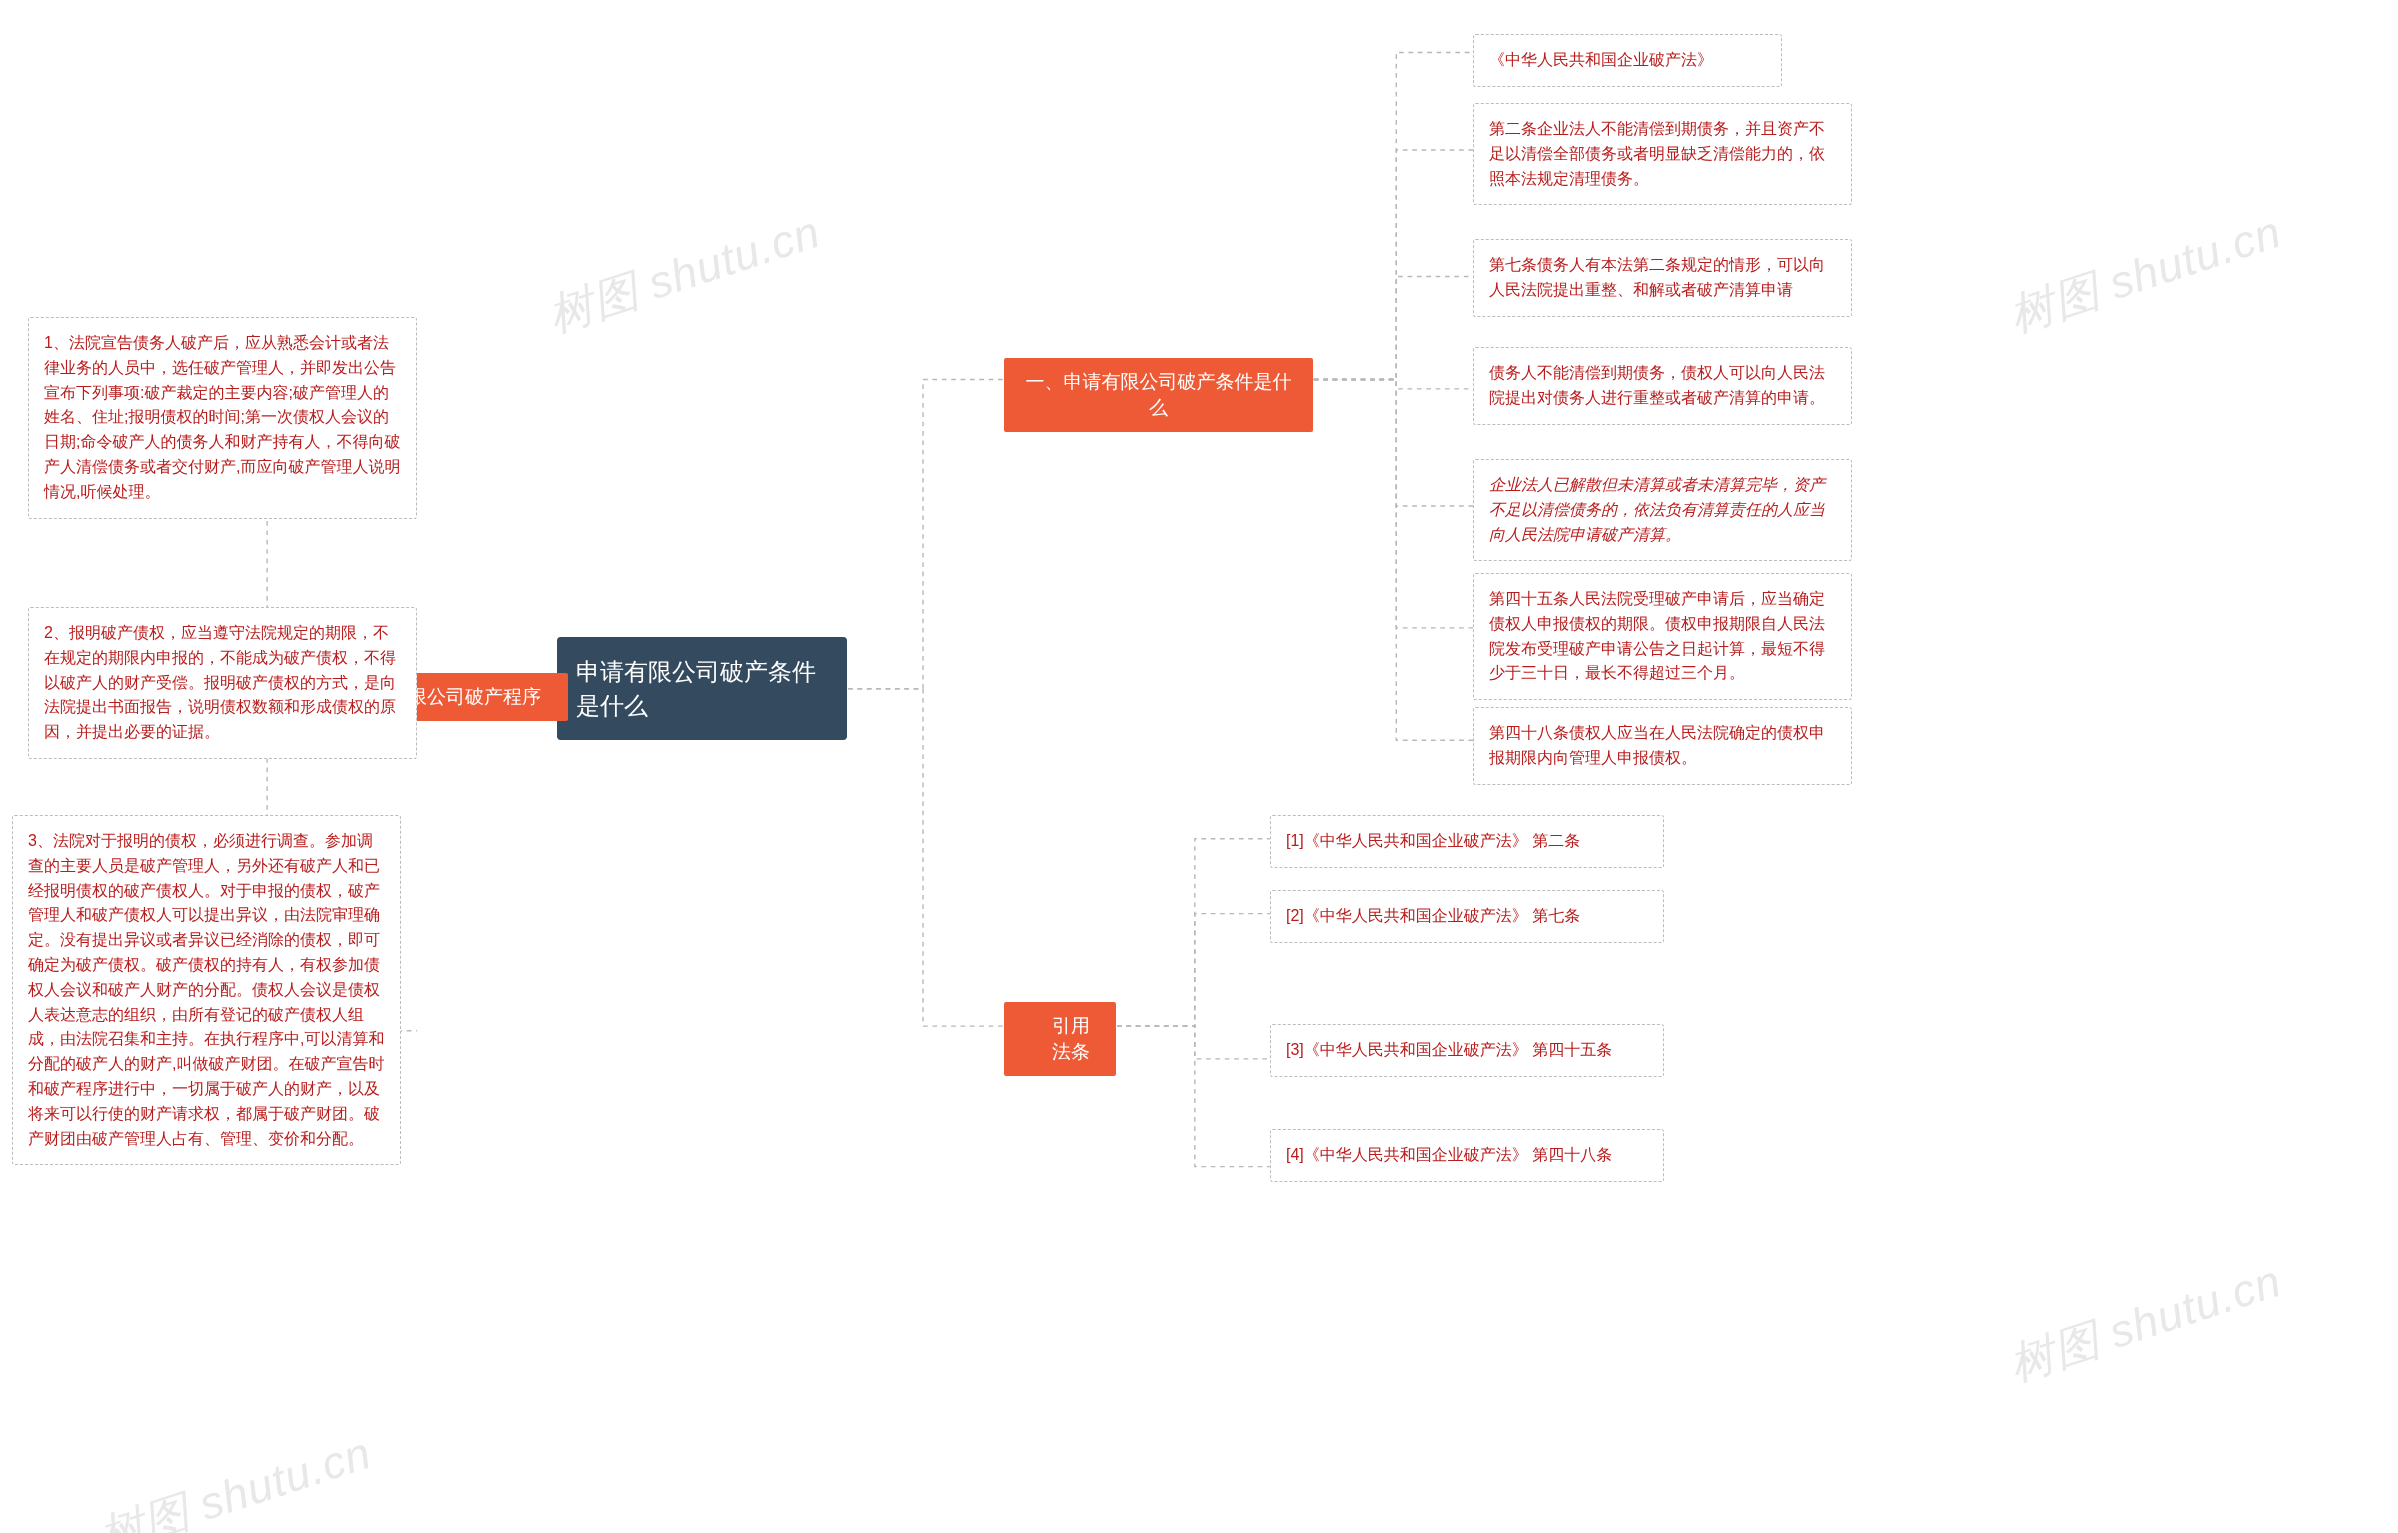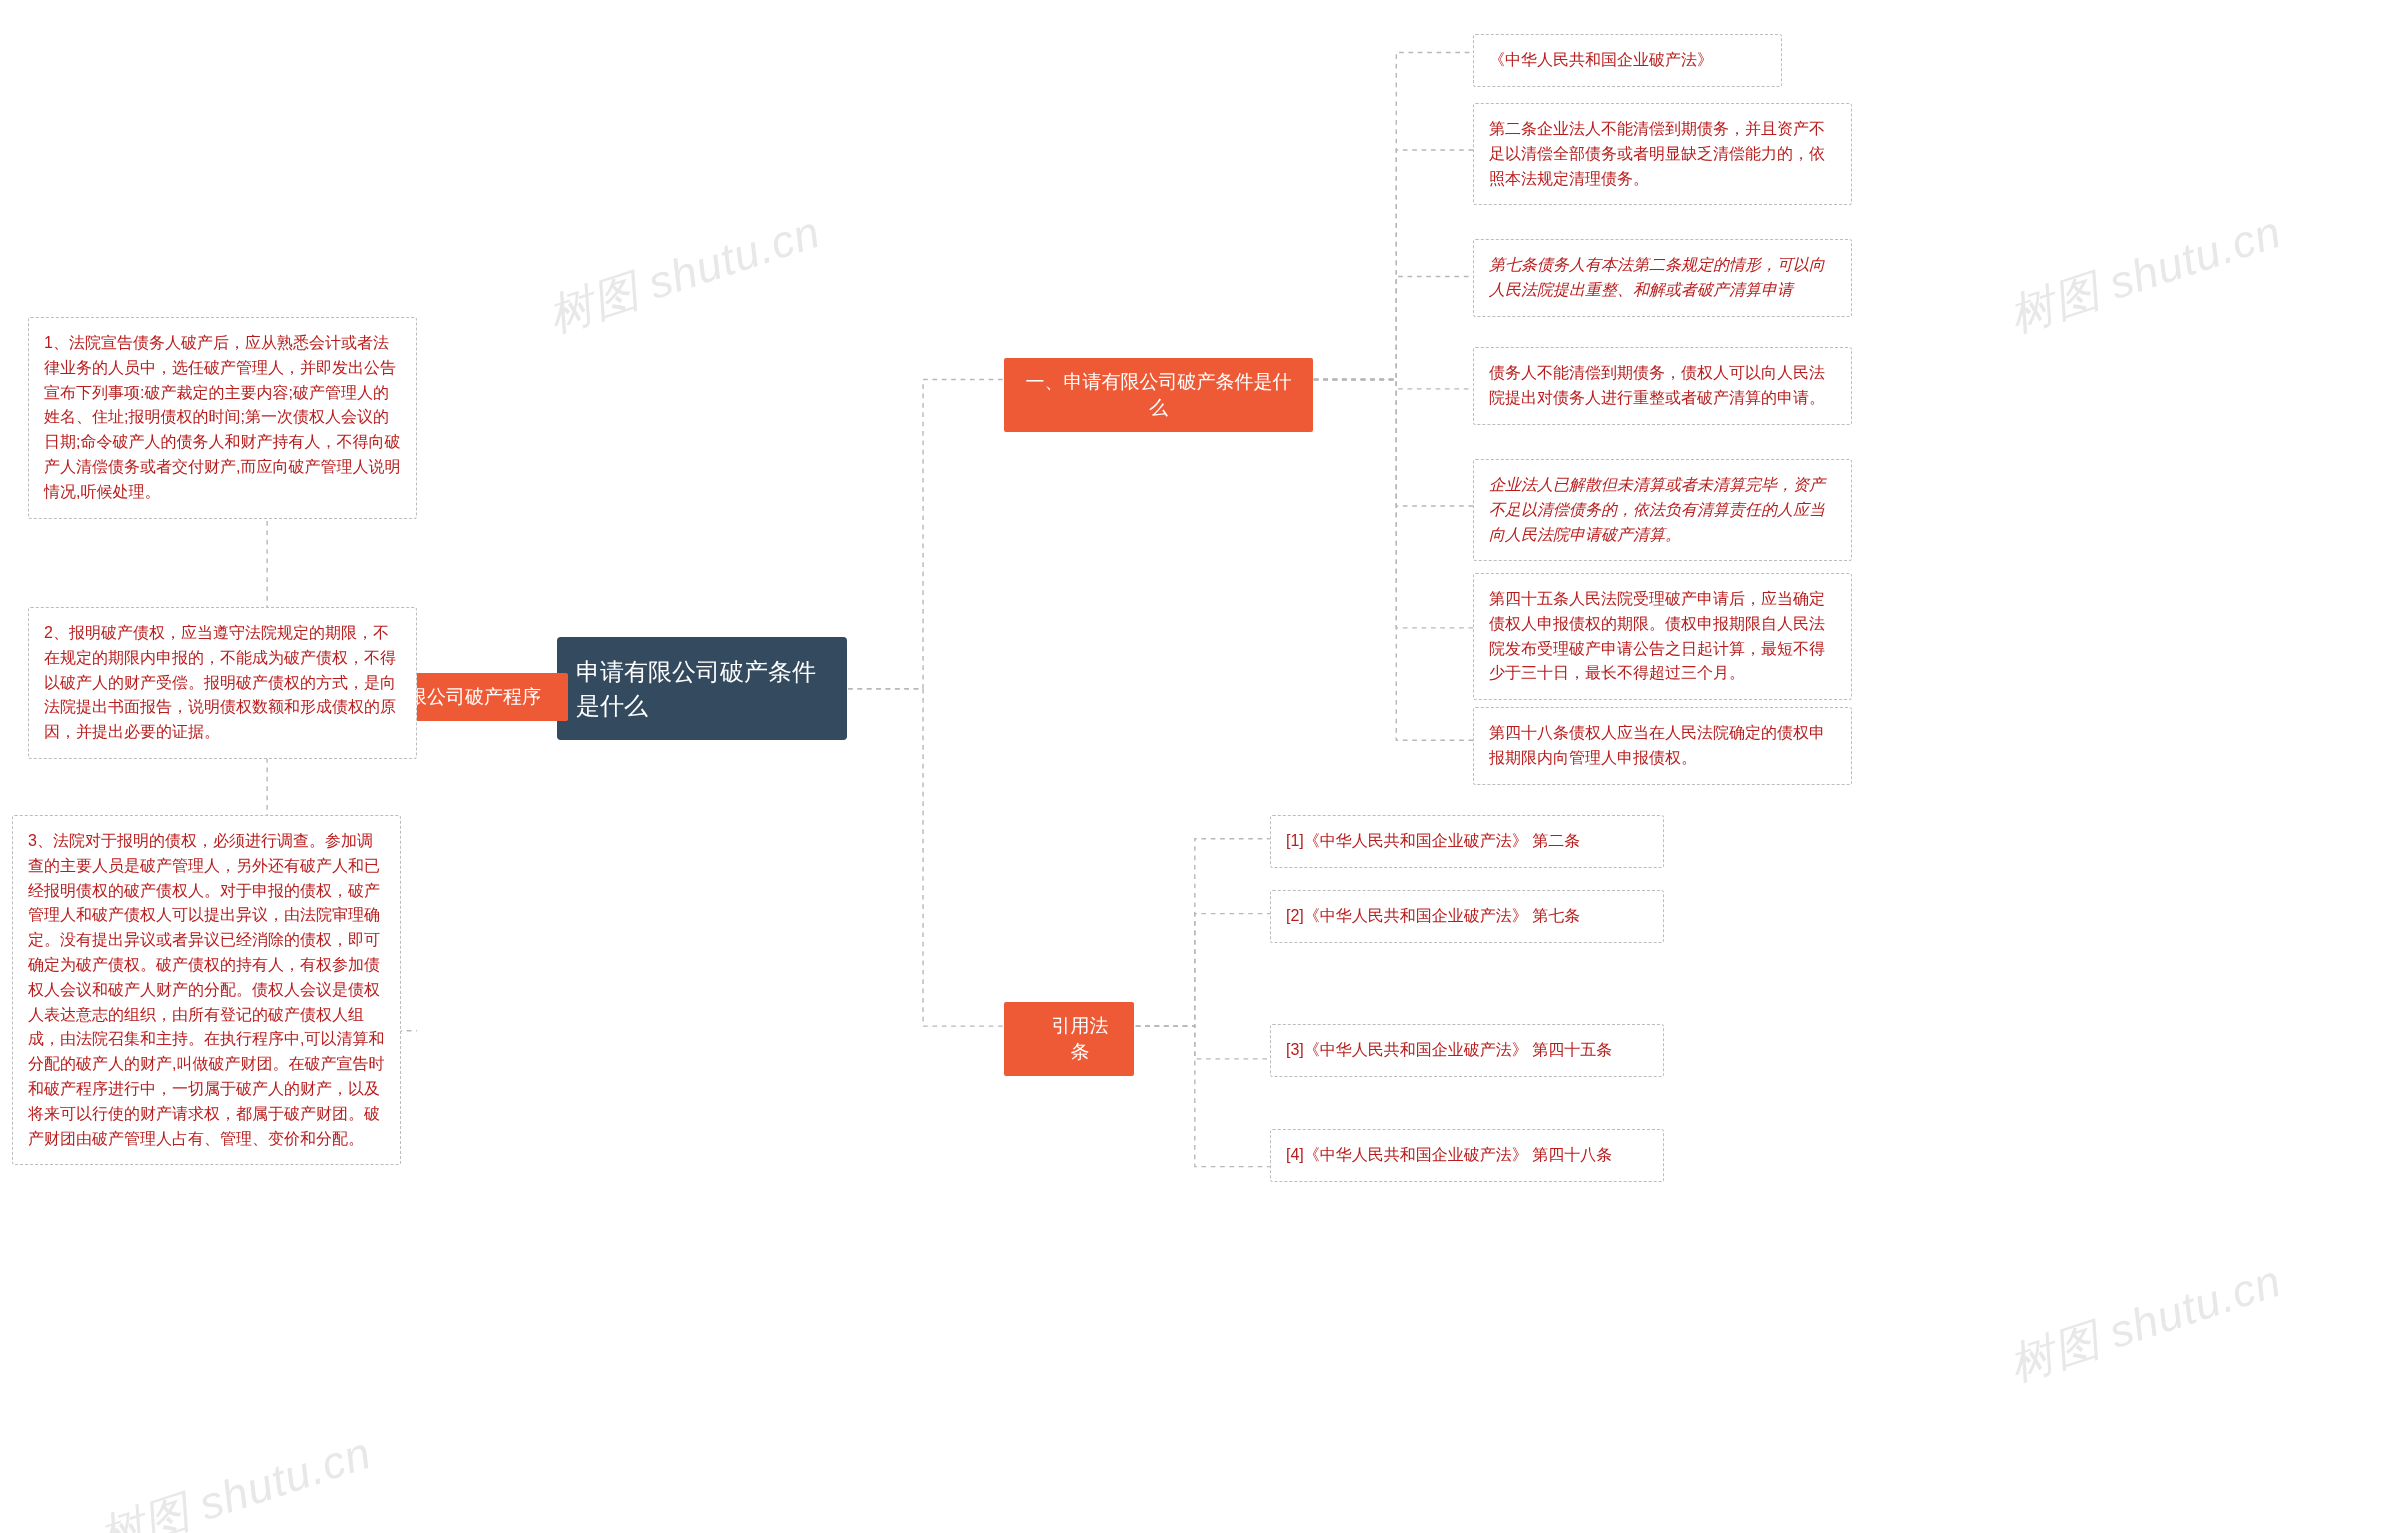--- a/index.html
+++ b/index.html
@@ -48,39 +48,39 @@
   .branch-node {
     position: absolute;
     background: #ee5a36;
     color: #fff;
     font-size: 19px;
     padding: 11.2px 17px;
     border-radius: 2px;
     text-align: center;
   }
   .branch1 { left: 1004px; top: 358px; width: 309px; }
-  .branch3 { left: 1004px; top: 1002px; width: 130px; padding-left: 39px; }
+  .branch3 { left: 1004px; top: 1002px; width: 112px; padding-left: 39px; }
   .branch2 { left: 334px; top: 673px; width: 234px; text-align: left; }
 
   .leaf-node {
     position: absolute;
     border: 1.9px dashed #bcbcbc;
     background: #fff;
     color: #b91c1c;
     font-size: 16px;
     padding: 13px 15px;
     border-radius: 2.8px;
     line-height: 1.55;
     text-align: left;
   }
 
   
   .r1 { left: 1473px; top: 34px; width: 309px; }
   .r2 { left: 1473px; top: 103px; width: 379px; }
-  .r3 { left: 1473px; top: 239px; width: 379px; font-style: italic; }
+  .r3 { left: 1473px; top: 239px; width: 379px; }
   .r4 { left: 1473px; top: 347px; width: 379px; }
   .r5 { left: 1473px; top: 459px; width: 379px; font-style: italic; }
   .r6 { left: 1473px; top: 573px; width: 379px; font-family: Liberation Serif, serif; }
   .r7 { left: 1473px; top: 707px; width: 379px; }
 
   
   .c1 { left: 1270px; top: 815px; width: 394px; }
   .c2 { left: 1270px; top: 890px; width: 394px; }
   .c3 { left: 1270px; top: 1024px; width: 394px; }
   .c4 { left: 1270px; top: 1129px; width: 394px; }

